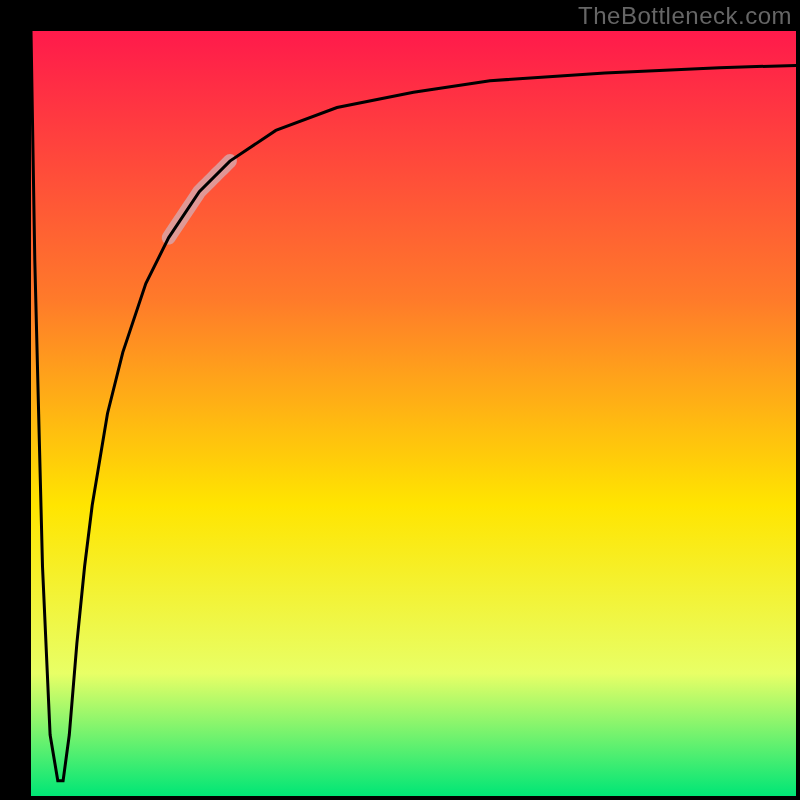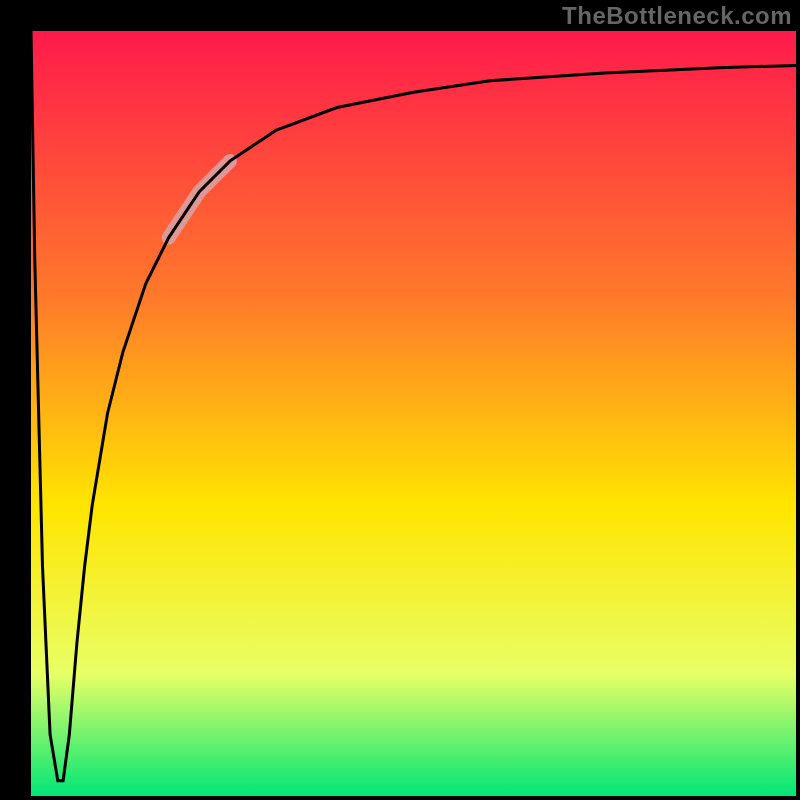--- a/index.html
+++ b/index.html
@@ -16,21 +16,21 @@
     width: 800px;
     height: 800px;
     background: #000;
   }
   .watermark {
     position: absolute;
     top: 2px;
     right: 8px;
     color: #666666;
     font-size: 24px;
-    font-weight: 700;
+    font-weight: 400;
     letter-spacing: 0.5px;
     z-index: 10;
   }
   svg.plot {
     position: absolute;
     left: 0;
     top: 0;
     width: 800px;
     height: 800px;
     display: block;

